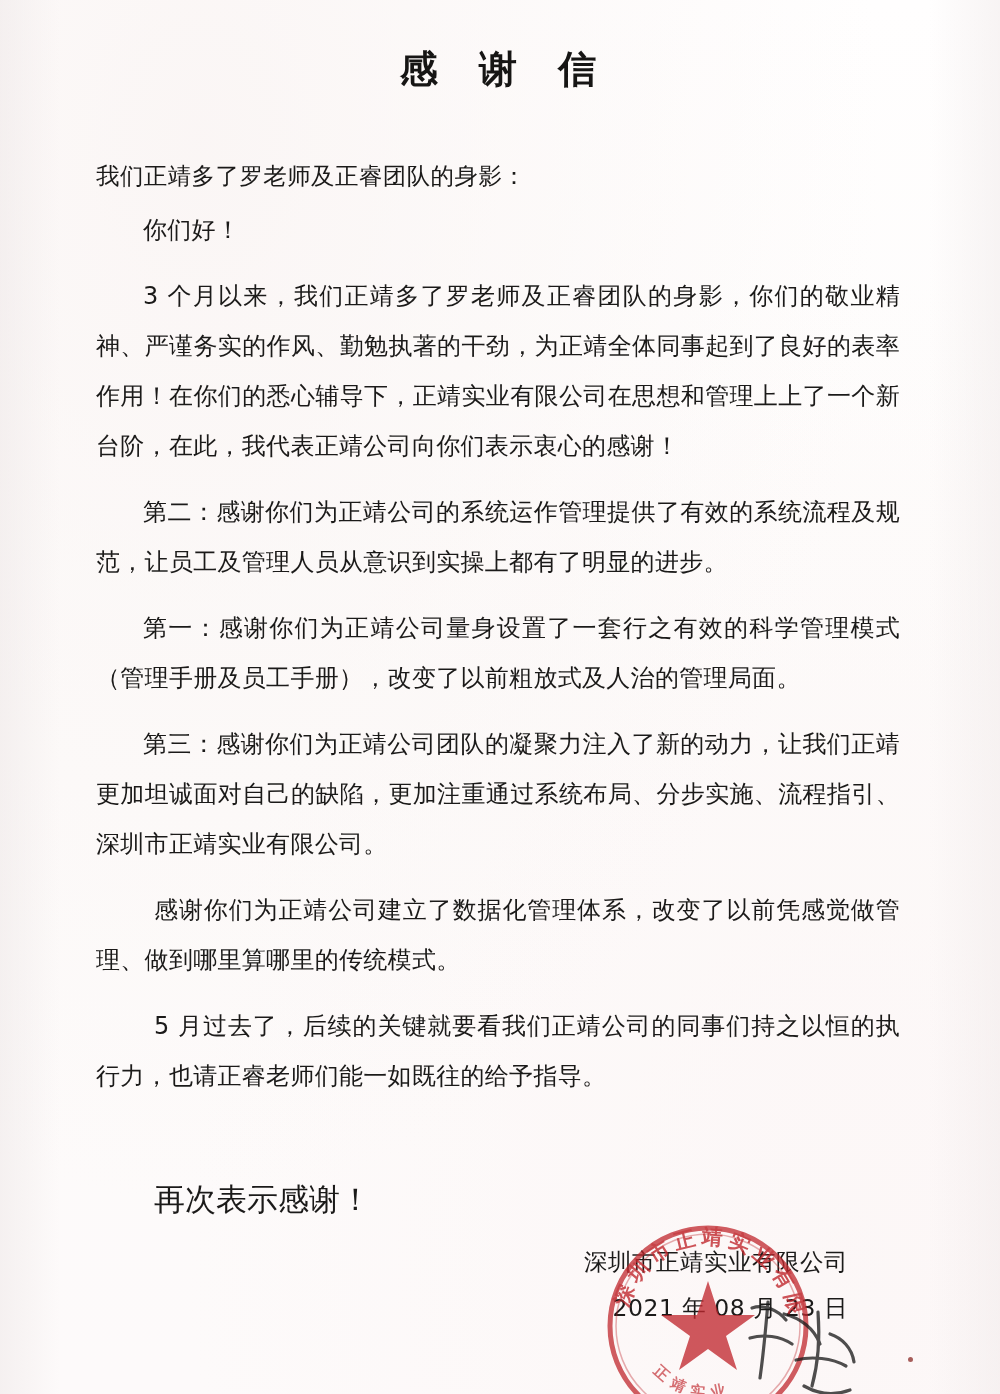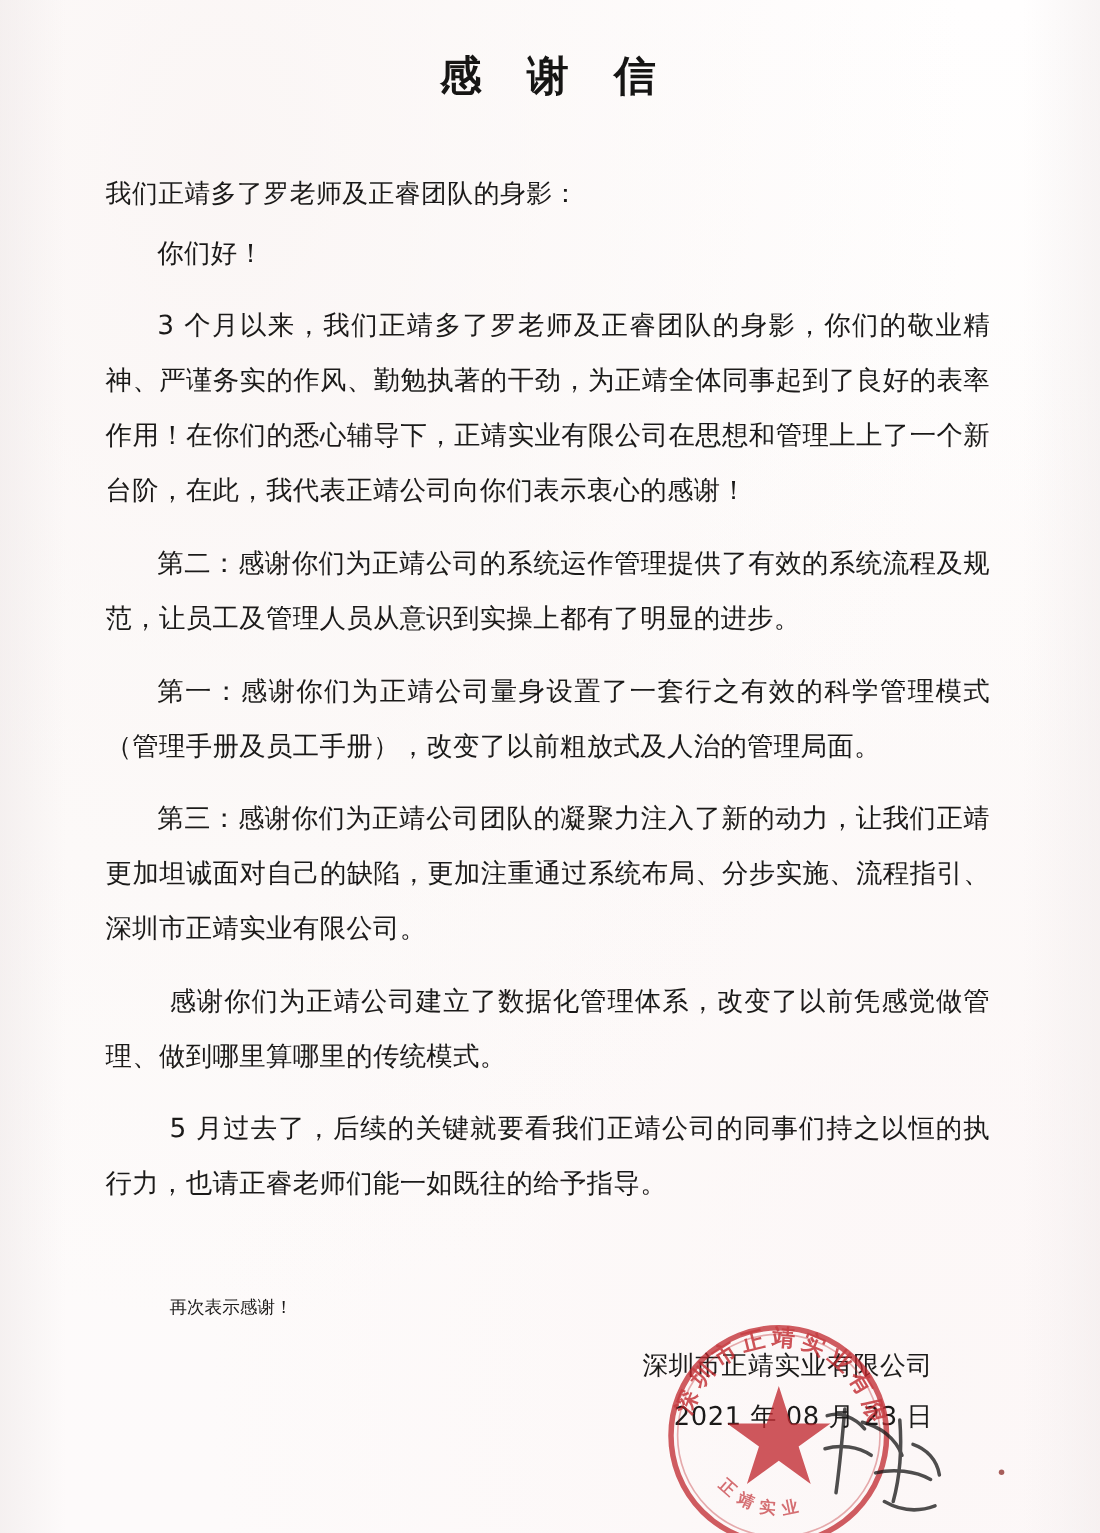--- a/index.html
+++ b/index.html
@@ -71,21 +71,21 @@
     text-align: justify;
     text-justify: inter-ideograph;
     letter-spacing: 0.3px;
   }
   p.indent1 { text-indent: 47px; }
   p.indent2 { text-indent: 58px; }
   p.indent-greet { text-indent: 47px; }
   .thanks-line {
     margin-top: 78px;
     text-indent: 58px;
-    font-size: 16px;
+    font-size: 31px;
     color: #1b1a19;
   }
   .sign-block {
     margin-top: 18px;
     position: relative;
     text-align: right;
     padding-right: 52px;
   }
   .sign-line {
     font-size: 23.5px;

